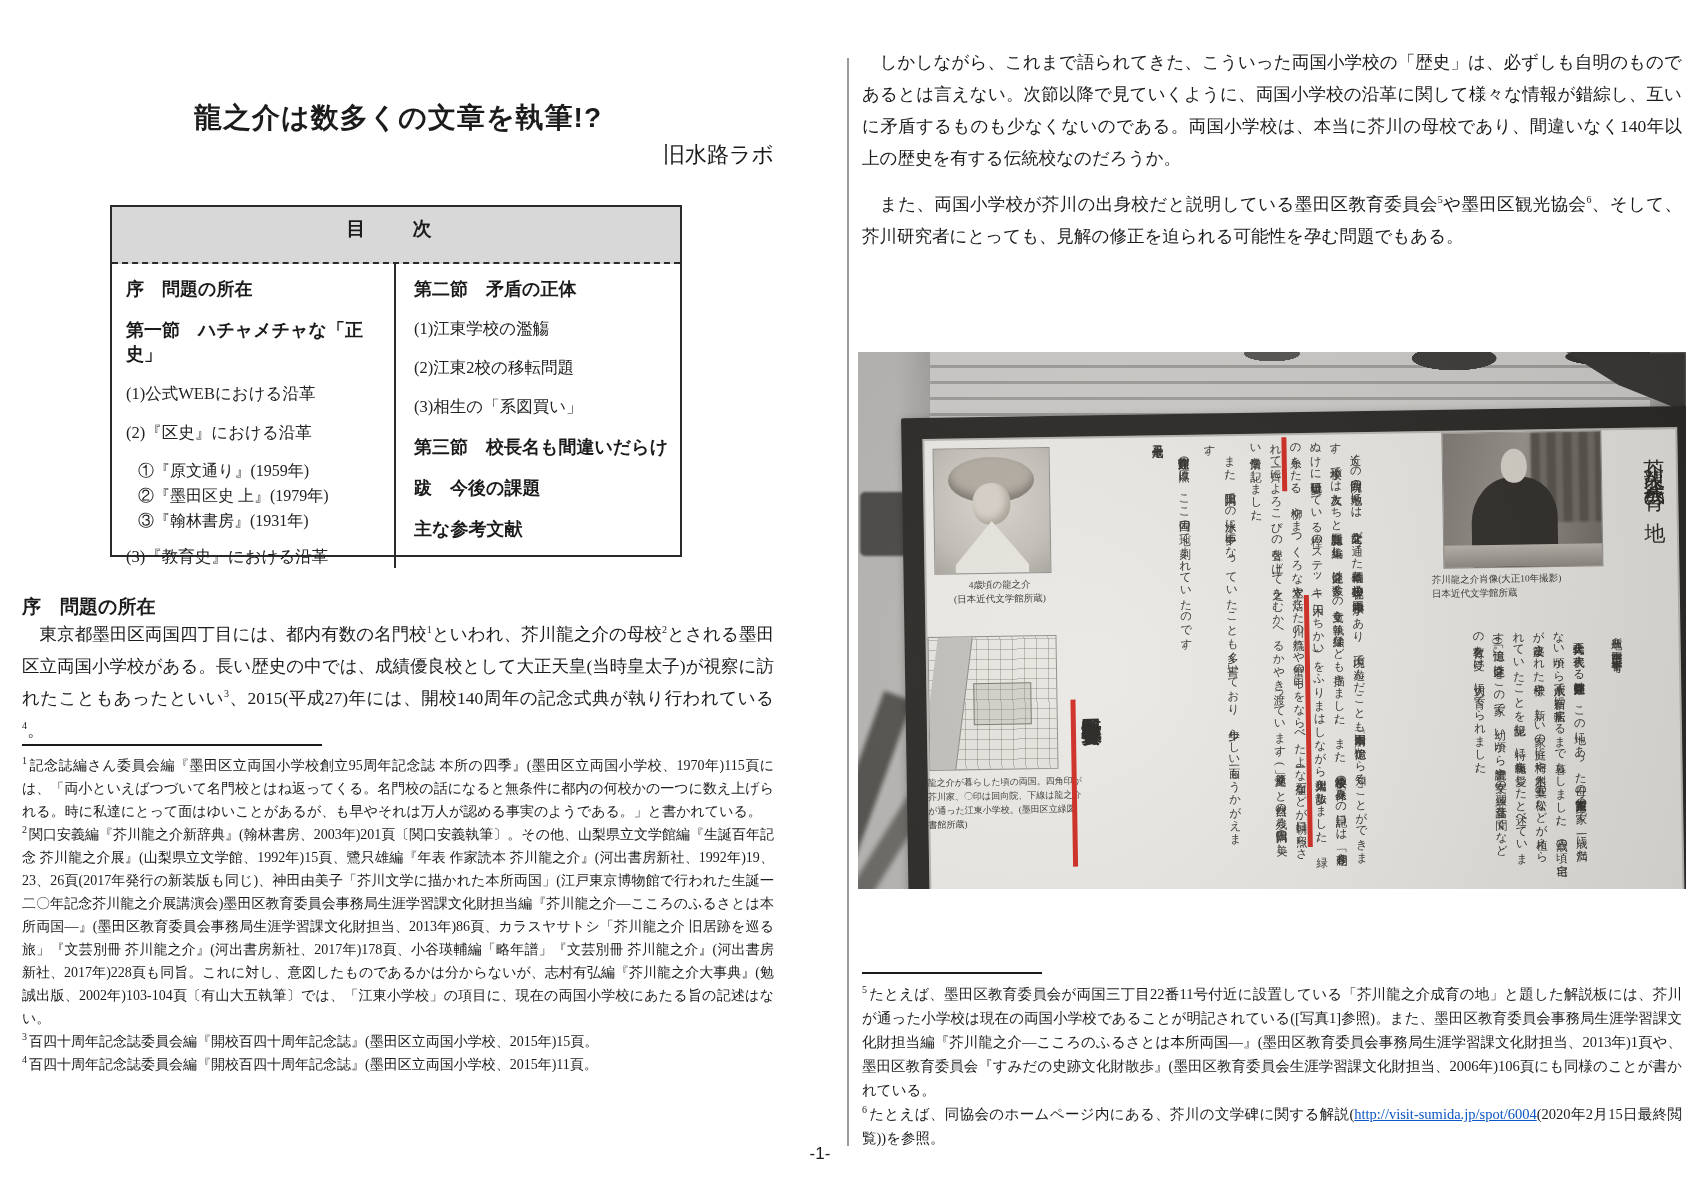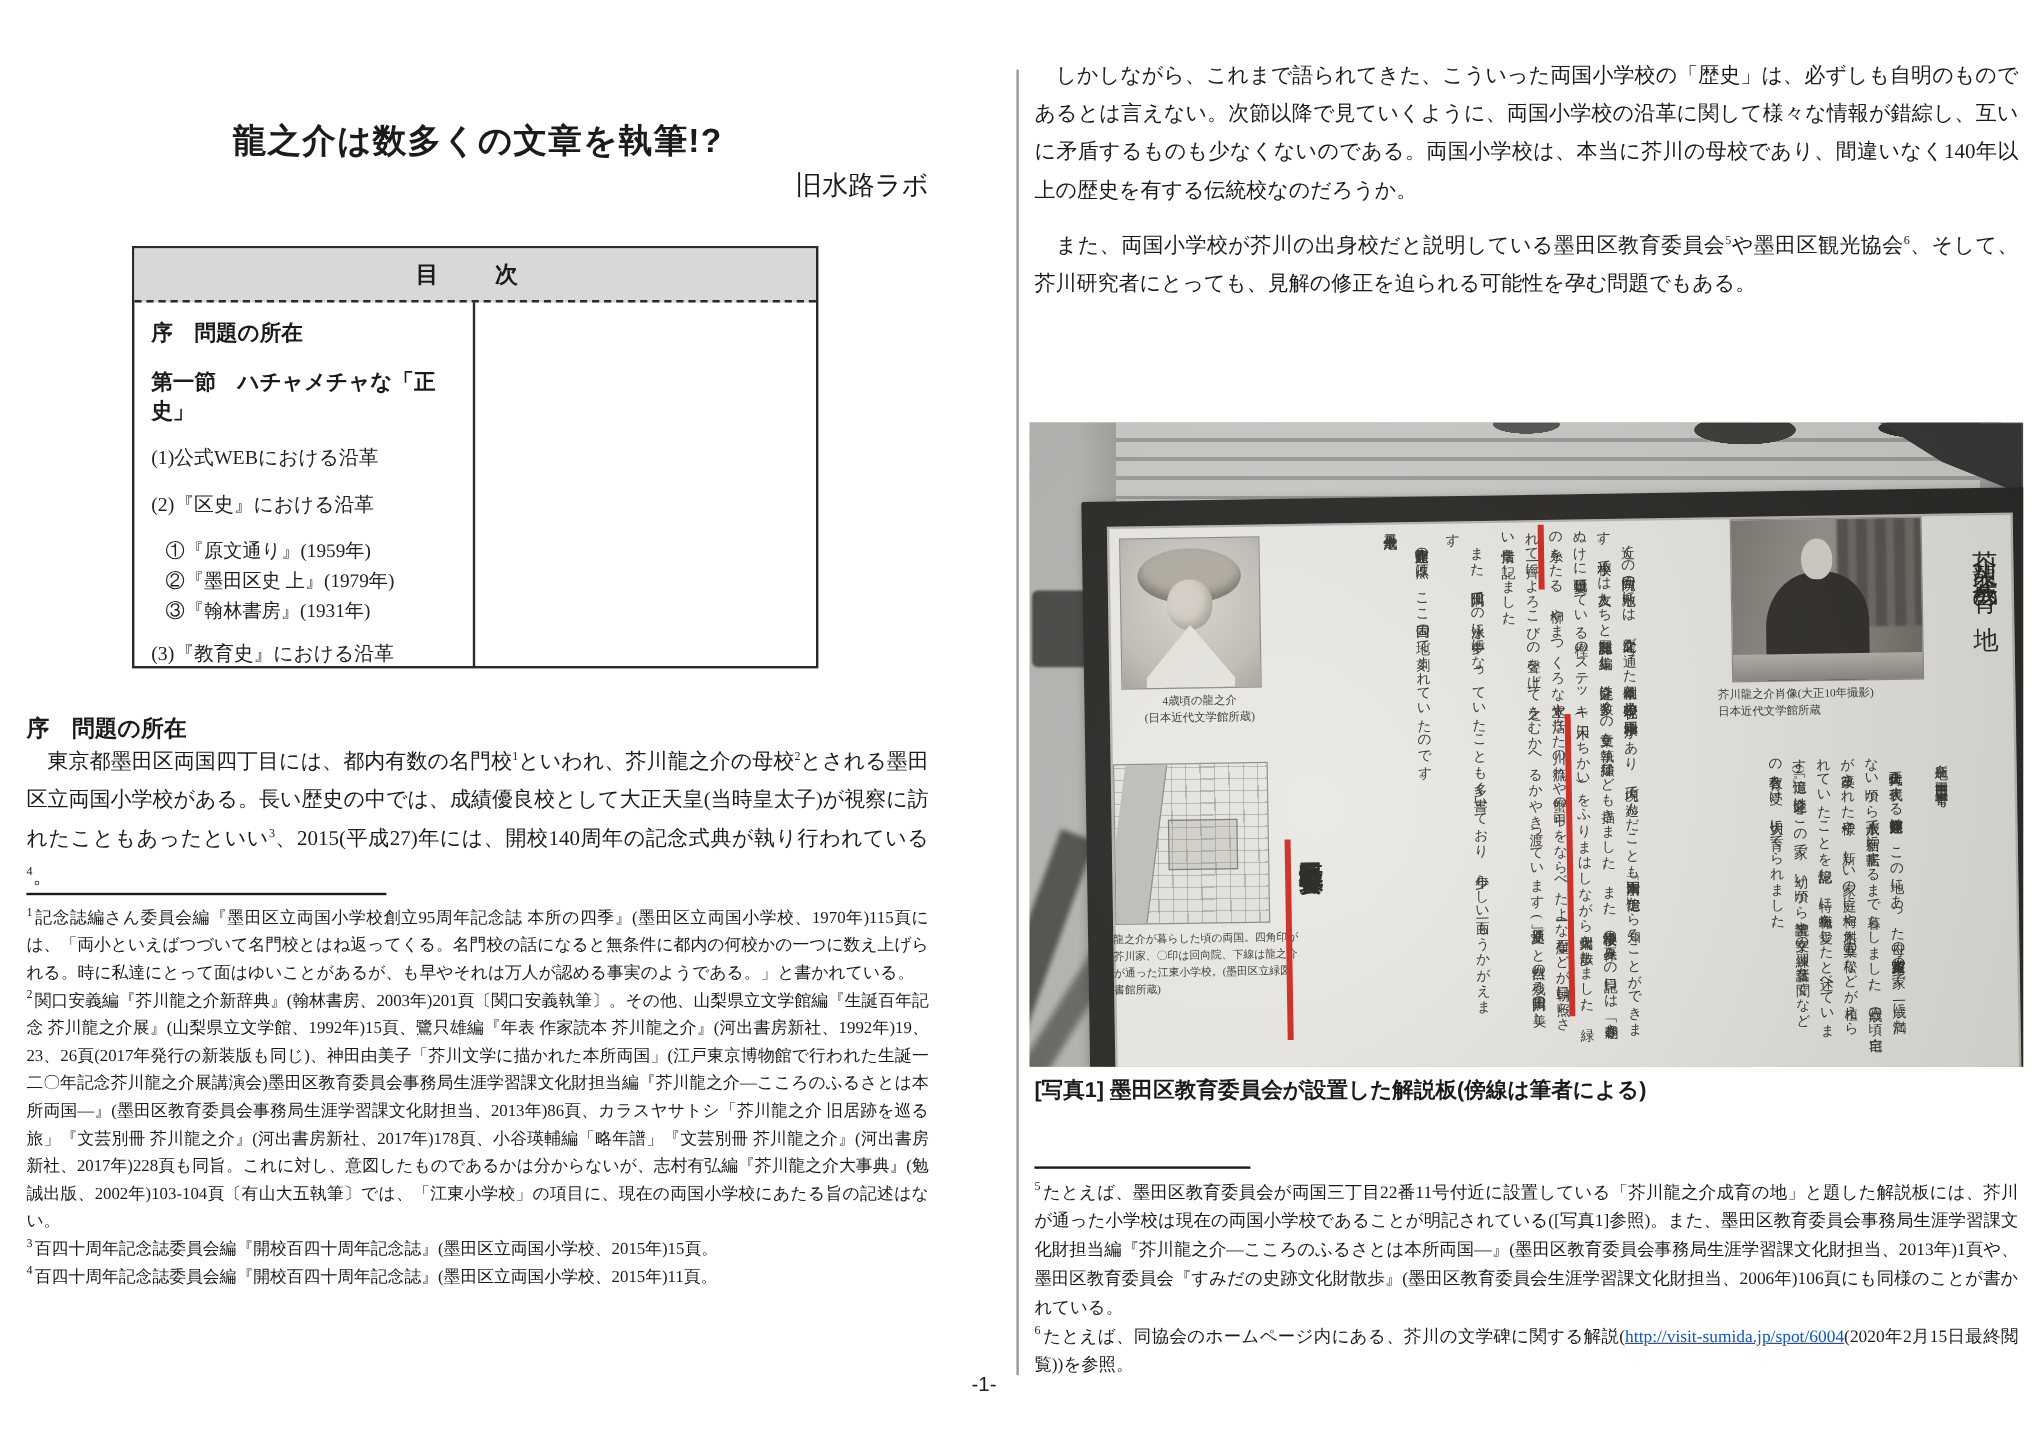--- a/index.html
+++ b/index.html
@@ -16,21 +16,21 @@
   .col-left{position:absolute;left:22px;top:0;width:752px;height:1200px;}
   .col-right{position:absolute;left:862px;top:0;width:822px;height:1140px;}
   .page-num{position:absolute;top:1144px;left:0;width:1640px;text-align:center;
     font-family:"Liberation Sans","DejaVu Sans",sans-serif;font-size:17px;}
 
   
   .doc-title{position:absolute;top:80px;left:0;right:0;text-align:center;
     font-family:"Liberation Sans","DejaVu Sans",sans-serif;font-weight:bold;font-size:28px;letter-spacing:1px;}
   .byline{position:absolute;top:140px;right:0;font-size:22px;}
   .toc{position:absolute;top:205px;left:88px;width:572px;height:352px;border:2px solid #2a2a2a;box-sizing:border-box;background:#fff;}
-  .toc-header{background:#d8d8d8;text-align:center;font-weight:bold;font-size:19px;padding:9px 0 8px;
+  .toc-header{background:#d8d8d8;text-align:center;font-weight:bold;font-size:19px;padding:9px 0 20px;
     font-family:Liberation Mono, monospace;border-bottom:2px dashed #2a2a2a;letter-spacing:14px;}
   .toc-body{display:flex;height:calc(100% - 44px);}
   .toc-colL{width:50%;border-right:2px solid #2a2a2a;box-sizing:border-box;padding:13px 8px 10px 14px;}
   .toc-colR{width:50%;box-sizing:border-box;padding:13px 8px 10px 18px;}
   .toc-h{font-family:"Liberation Sans","DejaVu Sans",sans-serif;font-weight:bold;font-size:18px;margin:0 0 17px;}
   .toc-i{font-size:16.5px;color:#222;margin:0 0 17px;}
   .toc-s{font-size:16px;color:#222;margin:0 0 4px;padding-left:12px;}
   .toc-s.last{margin-bottom:14px;}
   .sec-heading{position:absolute;top:578px;left:0;
     font-family:"Liberation Sans","DejaVu Sans",sans-serif;font-weight:bold;font-size:19px;}
@@ -149,20 +149,29 @@
       <div class="toc-colL">
         <p class="toc-h">序　問題の所在</p>
         <p class="toc-h">第一節　ハチャメチャな「正史」</p>
         <p class="toc-i">(1)公式WEBにおける沿革</p>
         <p class="toc-i">(2)『区史』における沿革</p>
         <p class="toc-s">①『原文通り』(1959年)</p>
         <p class="toc-s">②『墨田区史 上』(1979年)</p>
         <p class="toc-s last">③『翰林書房』(1931年)</p>
         <p class="toc-i">(3)『教育史』における沿革</p>
       </div>
+      <div class="toc-colR">
+        <p class="toc-h">第二節　矛盾の正体</p>
+        <p class="toc-i">(1)江東学校の濫觴</p>
+        <p class="toc-i">(2)江東2校の移転問題</p>
+        <p class="toc-i">(3)相生の「系図買い」</p>
+        <p class="toc-h">第三節　校長名も間違いだらけ</p>
+        <p class="toc-h">跋　今後の課題</p>
+        <p class="toc-h">主な参考文献</p>
+      </div>
     </div>
   </div>
 
   <h2 class="sec-heading">序　問題の所在</h2>
 
   <p class="body-p para1"><span>　東京都墨田区両国四丁目には、都内有数の名門校</span><sup class="ref">1</sup><span>といわれ、芥川龍之介の母校</span><sup class="ref">2</sup><span>とされる墨田区立両国小学校がある。長い歴史の中では、成績優良校として大正天皇(当時皇太子)が視察に訪れたこともあったといい</span><sup class="ref">3</sup><span>、2015(平成27)年には、開校140周年の記念式典が執り行われている</span><sup class="ref">4</sup><span>。</span></p>
 
   <div class="fn-rule"></div>
   <div class="footnotes">
     <div class="fn"><sup class="fn-num">1</sup><span><span>記念誌編さん委員会編『墨田区立両国小学校創立95周年記念誌 本所の四季』(墨田区立両国小学校、1970年)115頁には、「両小といえばつづいて名門校とはね返ってくる。名門校の話になると無条件に都内の何校かの一つに数え上げられる。時に私達にとって面はゆいことがあるが、も早やそれは万人が認める事実のようである。」と書かれている。</span></span></div>
@@ -235,21 +244,20 @@
         <div class="vtext sign-committee">墨田区教育委員会</div>
 
         <div class="redline rl-committee"></div>
         <div class="redline rl-long"></div>
         <div class="redline rl-short"></div>
       </div>
     </div>
     <div class="photo-grain"></div>
   </figure>
 
-  <div class="photo-caption">[写真1] 墨田区教育委員会が設置した解説板(傍線は筆者による)</div>
 
   <div class="fn-rule2"></div>
   <div class="rfootnotes">
     <div class="fn"><sup class="fn-num">5</sup><span><span>たとえば、墨田区教育委員会が両国三丁目22番11号付近に設置している「芥川龍之介成育の地」と題した解説板には、芥川が通った小学校は現在の両国小学校であることが明記されている([写真1]参照)。また、墨田区教育委員会事務局生涯学習課文化財担当編『芥川龍之介―こころのふるさとは本所両国―』(墨田区教育委員会事務局生涯学習課文化財担当、2013年)1頁や、墨田区教育委員会『すみだの史跡文化財散歩』(墨田区教育委員会生涯学習課文化財担当、2006年)106頁にも同様のことが書かれている。</span></span></div>
     <div class="fn"><sup class="fn-num">6</sup><span><span>たとえば、同協会のホームページ内にある、芥川の文学碑に関する解説(</span><a class="url" href="#">http://visit-sumida.jp/spot/6004</a><span>(2020年2月15日最終閲覧))を参照。</span></span></div>
   </div>
 </div>
 
 <div class="page-num">-1-</div>
 

